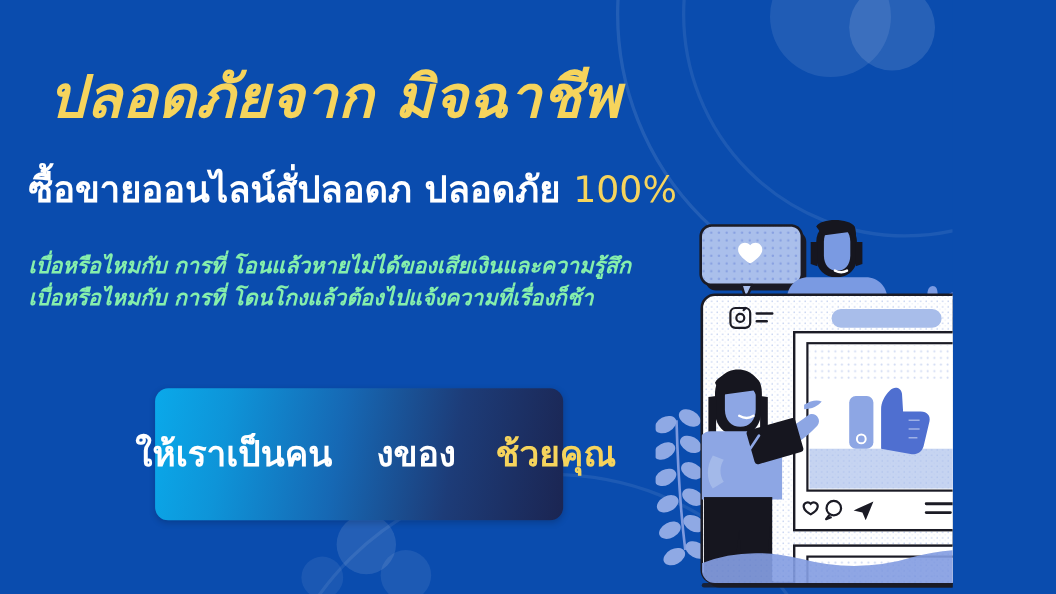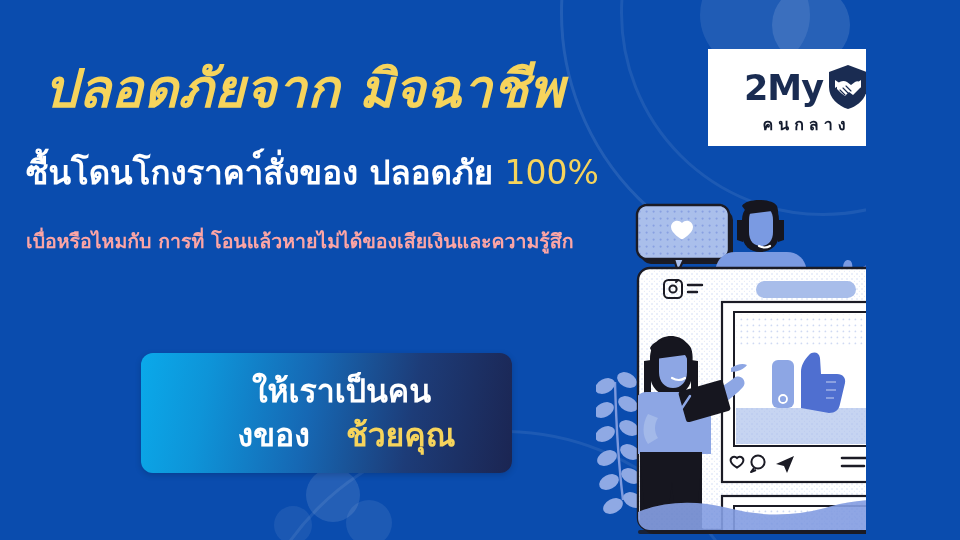--- a/index.html
+++ b/index.html
@@ -23,32 +23,33 @@
   }
   .subhead{
     position:absolute;left:26px;top:152px;
     font-size:33px;line-height:42px;font-weight:600;
     color:#ffffff;white-space:nowrap;
   }
   .subhead .pct{color:#f6d45c;font-weight:400;font-style:normal;}
 
   .bullets{
     position:absolute;left:26px;top:228px;
-    font-size:19.5px;line-height:28.5px;font-weight:700;color:#fca5a5;
+    font-size:19.5px;line-height:28.5px;font-weight:700;color:#86efac;
     white-space:nowrap;
+    font-style:italic;
   }
   .bullets div{margin:0;padding:0;}
 
   
   .cta{
     position:absolute;left:141px;top:353px;width:371px;height:120px;
     border-radius:12px;
     background:linear-gradient(100deg,#0aa9ea 0%,#0e94d8 18%,#1668b4 45%,#1d3c78 72%,#1b2552 100%);
     box-shadow:0 2px 6px rgba(0,0,0,.18);
-    display:flex;flex-direction:column;align-items:center;justify-content:center;
+    display:flex;flex-direction:row;align-items:center;justify-content:center;
   }
   .cta-l1{font-size:32px;line-height:44px;font-weight:600;color:#ffffff;white-space:nowrap;margin-left:30px;}
   .cta-l2{font-size:32px;line-height:44px;font-weight:600;color:#ffffff;white-space:nowrap;margin-left:40px;}
   .cta-l2 .hl{color:#f6d45c;margin-left:36px;}
 
   
   .logo-card{
     position:absolute;left:708px;top:49px;width:197px;height:97px;
     background:#ffffff;display:flex;flex-direction:column;
     align-items:center;justify-content:center;
@@ -74,47 +75,33 @@
 
     <div class="ring" style="left:240px;top:430px;width:520px;height:520px;border-width:3px;border-color:rgba(255,255,255,.08);"></div>
     <div class="circ" style="left:306px;top:468px;width:54px;height:54px;background:rgba(255,255,255,.11);"></div>
     <div class="circ" style="left:346px;top:500px;width:46px;height:46px;background:rgba(255,255,255,.08);"></div>
     <div class="circ" style="left:274px;top:506px;width:38px;height:38px;background:rgba(255,255,255,.07);"></div>
   </div>
 
   <div class="headline">ปลอดภัยจาก มิจฉาชีพ</div>
 
   <div class="subhead">
-    <span>ซื้นโดนโกงราคา์สั่งของ ปลอดภัย </span><span class="pct">100%</span>
+    <span>ซื้อขายออนไลน์สั่ปลอดภ ปลอดภัย </span><span class="pct">100%</span>
   </div>
 
   <div class="bullets">
     <div>เบื่อหรือไหมกับ การที่ โอนแล้วหายไม่ได้ของเสียเงินและความรู้สึก</div>
+    <div>เบื่อหรือไหมกับ การที่ โดนโกงแล้วต้องไปแจ้งความที่เรื่องก็ช้า</div>
   </div>
 
   <div class="cta">
     <div class="cta-l1">ให้เราเป็นคน</div>
     <div class="cta-l2"><span>งของ</span><span class="hl">ช้วยคุณ</span></div>
   </div>
 
-  <div class="logo-card">
-    <div class="logo-row">
-      <span class="logo-word">2My</span>
-      <span>
-        <svg width="42" height="46" viewBox="0 0 42 46">
-          <path d="M21 1 L40 8 V23 C40 34 31 42 21 45 C11 42 2 34 2 23 V8 Z" fill="#1a2c52"></path>
-          <path d="M8 16 L8 24 L14 20 Z" fill="#ffffff"></path>
-          <path d="M34 16 L34 24 L28 20 Z" fill="#ffffff"></path>
-          <path d="M10 20 C13 17 17 16 20 18 L24 21 L28 18 C31 16 33 18 33 21 L33 24 L26 31 L22 28 L18 32 L14 29 L10 25 Z" fill="#ffffff"></path>
-          <path d="M13 26 L18 31 M16 24 L21 29 M19 22 L24 27" stroke="#1a2c52" stroke-width="1.1" fill="none" stroke-linecap="round"></path>
-        </svg>
-      </span>
-    </div>
-    <div class="logo-sub">คนกลาง</div>
-  </div>
 
   <div class="ill">
     <svg width="364" height="372" viewBox="0 0 364 372">
       <defs>
         <pattern id="dots" width="7" height="7" patternUnits="userSpaceOnUse">
           <circle cx="1.6" cy="1.6" r="1.1" fill="#6b86d8" opacity=".55"></circle>
         </pattern>
         <pattern id="dotsLight" width="6" height="6" patternUnits="userSpaceOnUse">
           <circle cx="1.4" cy="1.4" r="0.9" fill="#9fb4e6" opacity=".5"></circle>
         </pattern>

